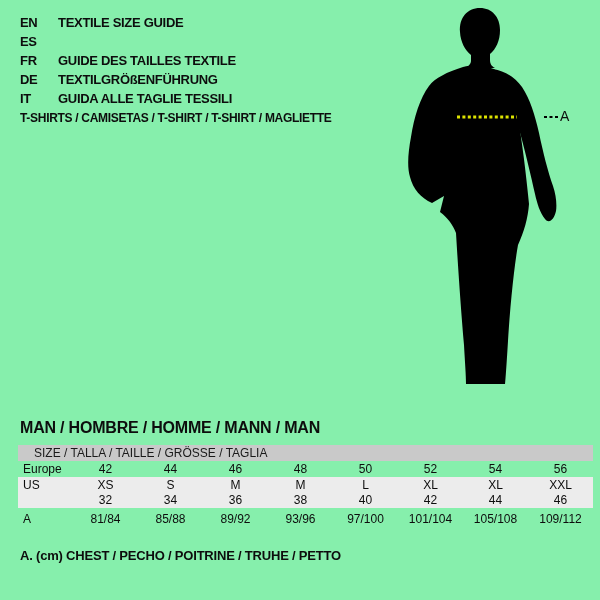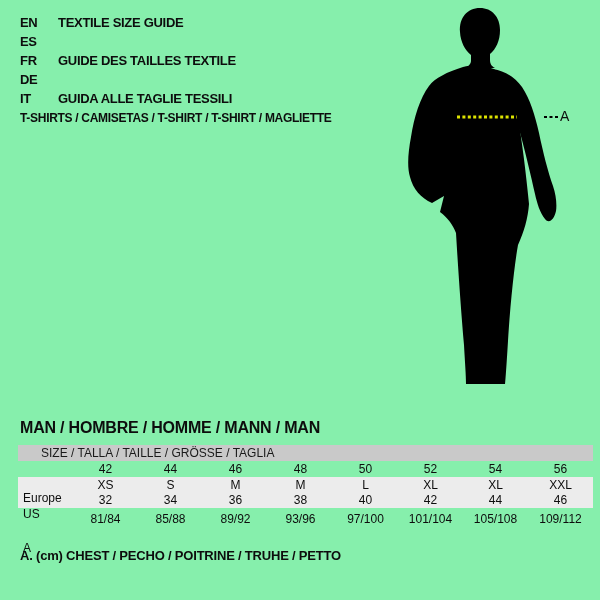--- a/index.html
+++ b/index.html
@@ -28,26 +28,26 @@
 
   
   .figure-wrap { position: absolute; left: 405px; top: 5px; width: 155px; height: 385px; }
   .measure-label { position: absolute; left: 560px; top: 108px; font-size: 14px; }
 
   
   .section-title { position: absolute; left: 20px; top: 419px; font-weight: bold; font-size: 16px; letter-spacing: -0.2px; white-space: nowrap; }
 
   
   .size-table { position: absolute; left: 18px; top: 445px; width: 575px; font-size: 12px; }
-  .t-head { background: #c9c9c9; height: 16px; line-height: 16px; padding-left: 23px; color:#1a1a1a; white-space: nowrap; }
+  .t-head { background: #c9c9c9; height: 16px; line-height: 16px; padding-left: 16px; color:#1a1a1a; white-space: nowrap; }
   .t-row { display: flex; height: 16px; line-height: 16px; }
   .t-row.shaded { background: #ececec; }
   .t-row.shaded-b { background: #ececec; height: 15px; line-height: 15px; }
   .t-row.a-row { height: 22px; line-height: 22px; }
-  .t-label { width: 50px; padding-left: 5px; white-space: nowrap; margin-top: 29px; }
+  .t-label { width: 50px; padding-left: 5px; white-space: nowrap; }
   .t-cell { flex: 1; text-align: center; white-space: nowrap; }
 
   
   .footnote { position: absolute; left: 20px; top: 548px; font-weight: bold; font-size: 13px; letter-spacing: -0.2px; white-space: nowrap; }
 </style>
 </head>
 <body>
 
 <div class="stage">
 
@@ -58,20 +58,21 @@
     </div>
     <div class="lang-row">
       <span class="lang-code">ES</span>
     </div>
     <div class="lang-row">
       <span class="lang-code">FR</span>
       <span class="lang-label">GUIDE DES TAILLES TEXTILE</span>
     </div>
     <div class="lang-row">
       <span class="lang-code">DE</span>
+      <span class="lang-label">TEXTILGRÖßENFÜHRUNG</span>
     </div>
     <div class="lang-row">
       <span class="lang-code">IT</span>
       <span class="lang-label">GUIDA ALLE TAGLIE TESSILI</span>
     </div>
   </div>
 
   <div class="garments">
     <div class="garment-line">T-SHIRTS / CAMISETAS / T-SHIRT / T-SHIRT / MAGLIETTE</div>
   </div>

